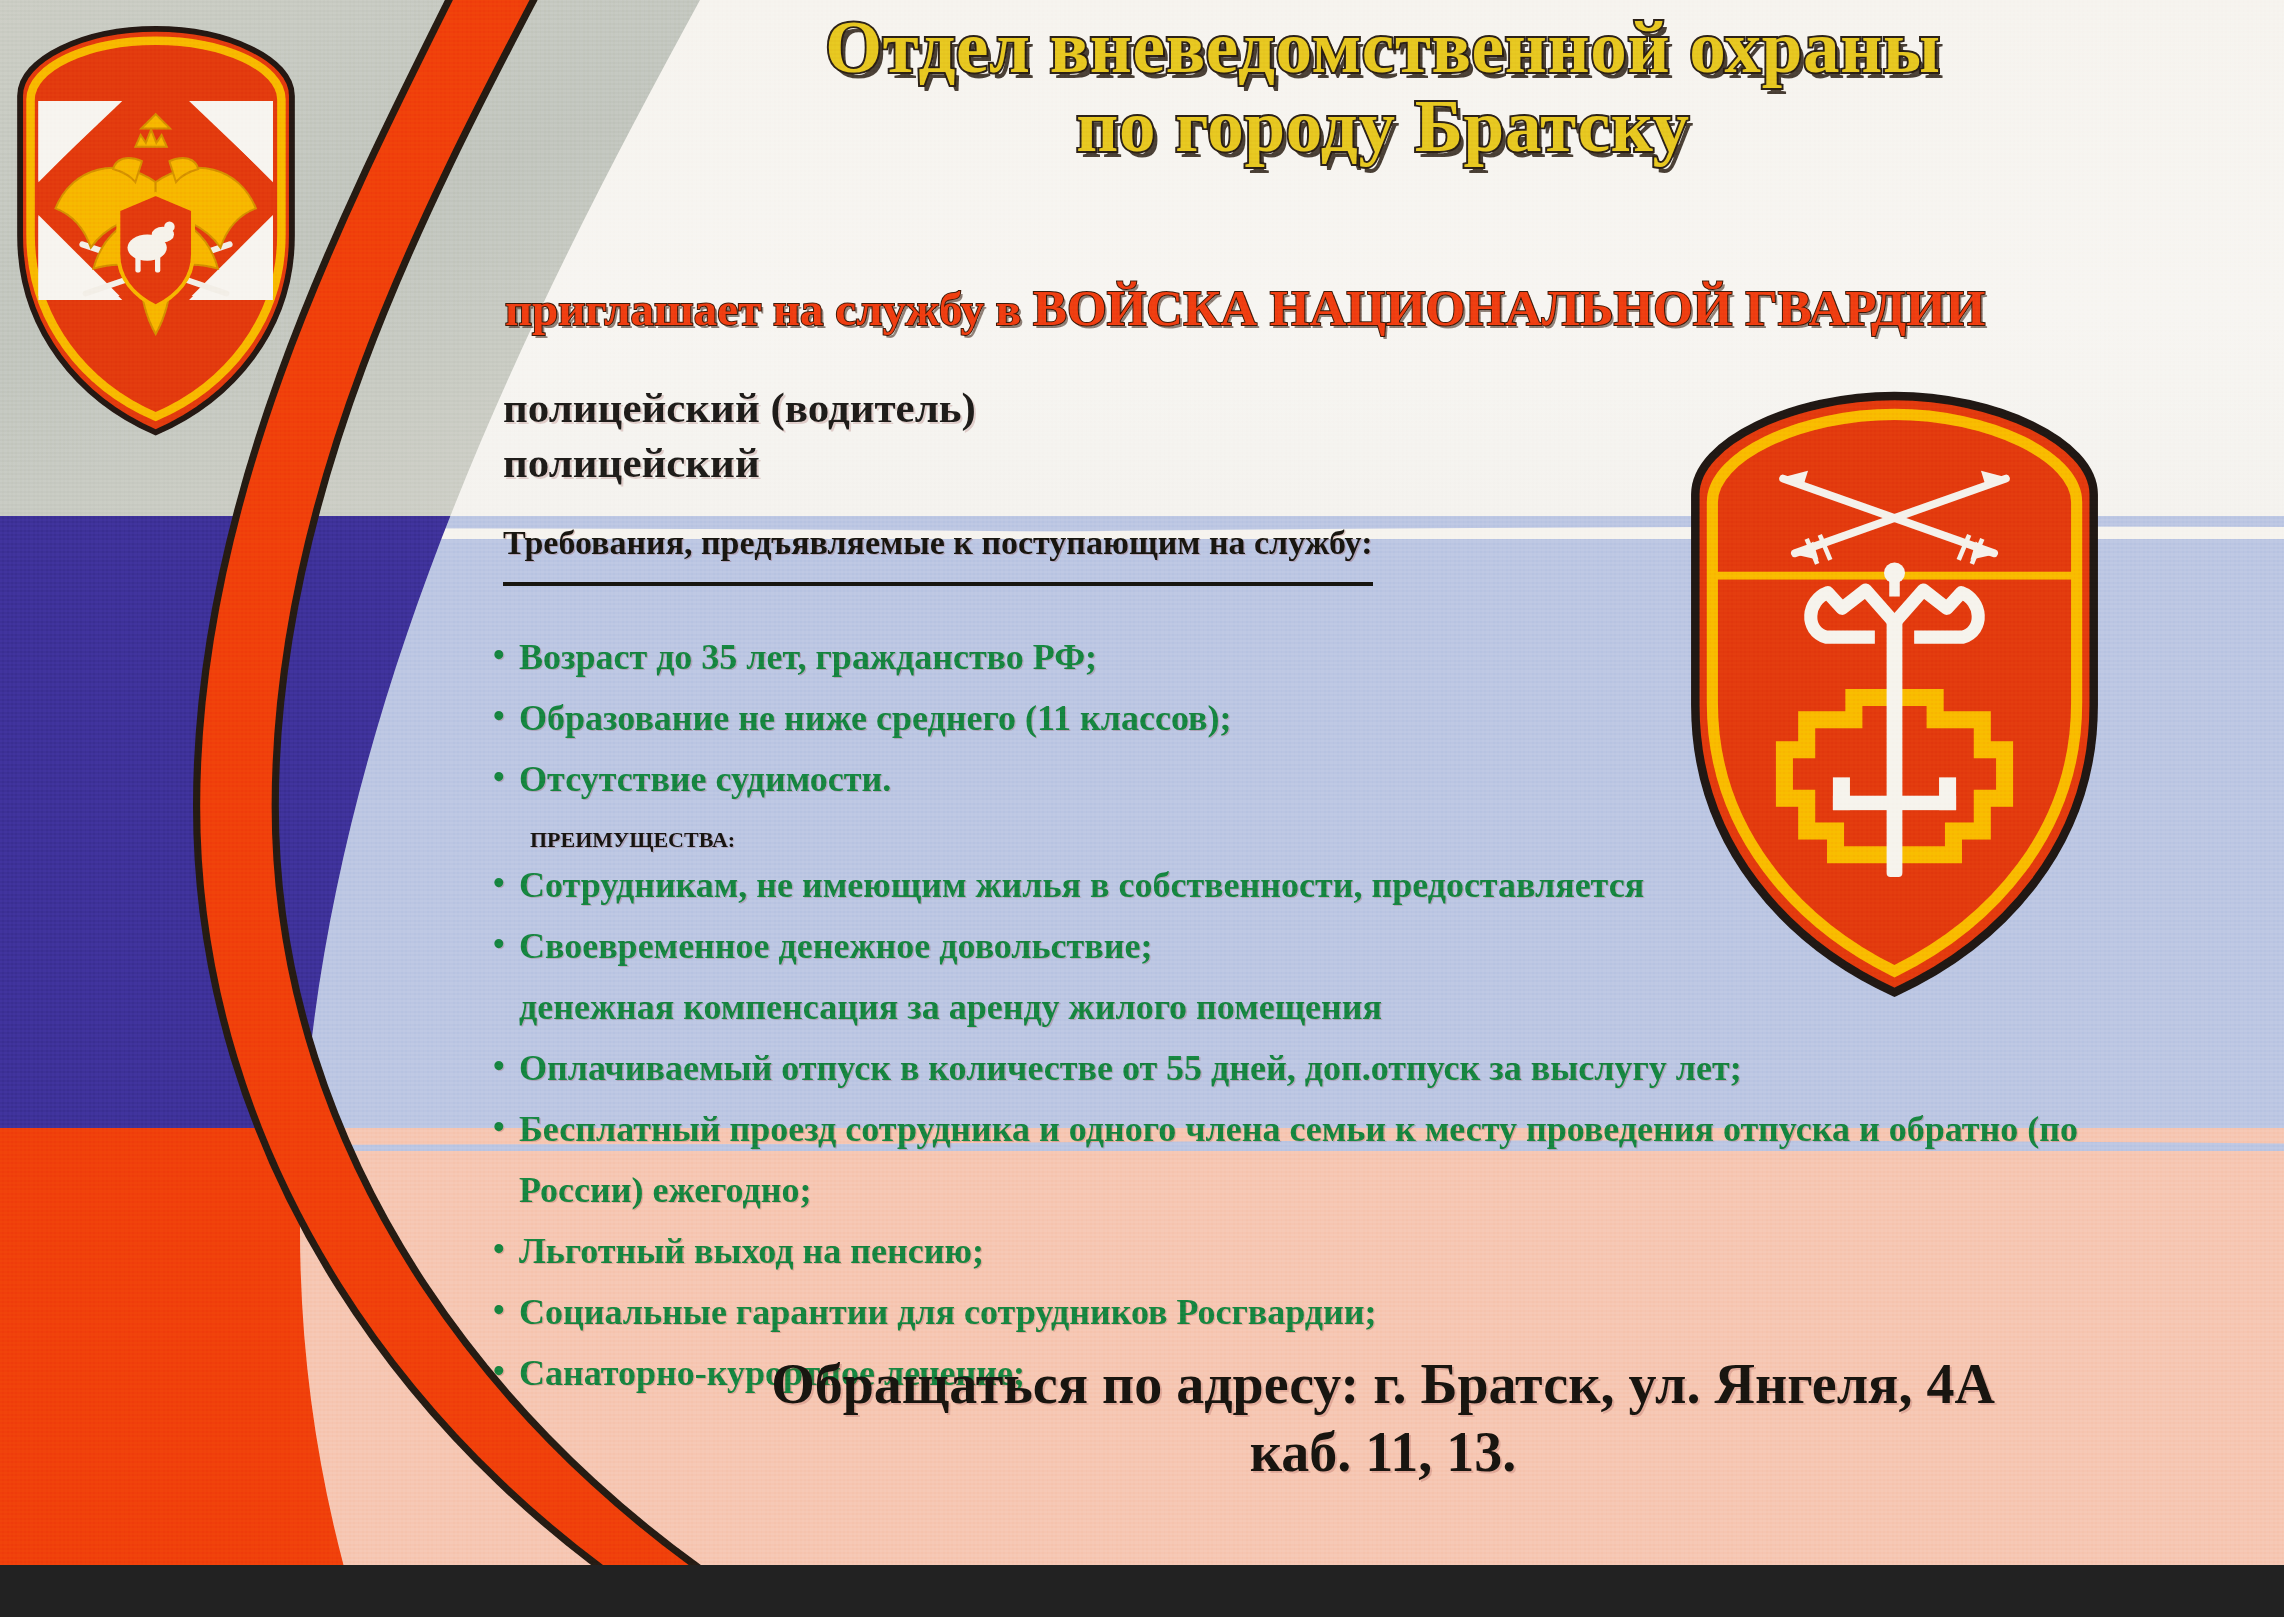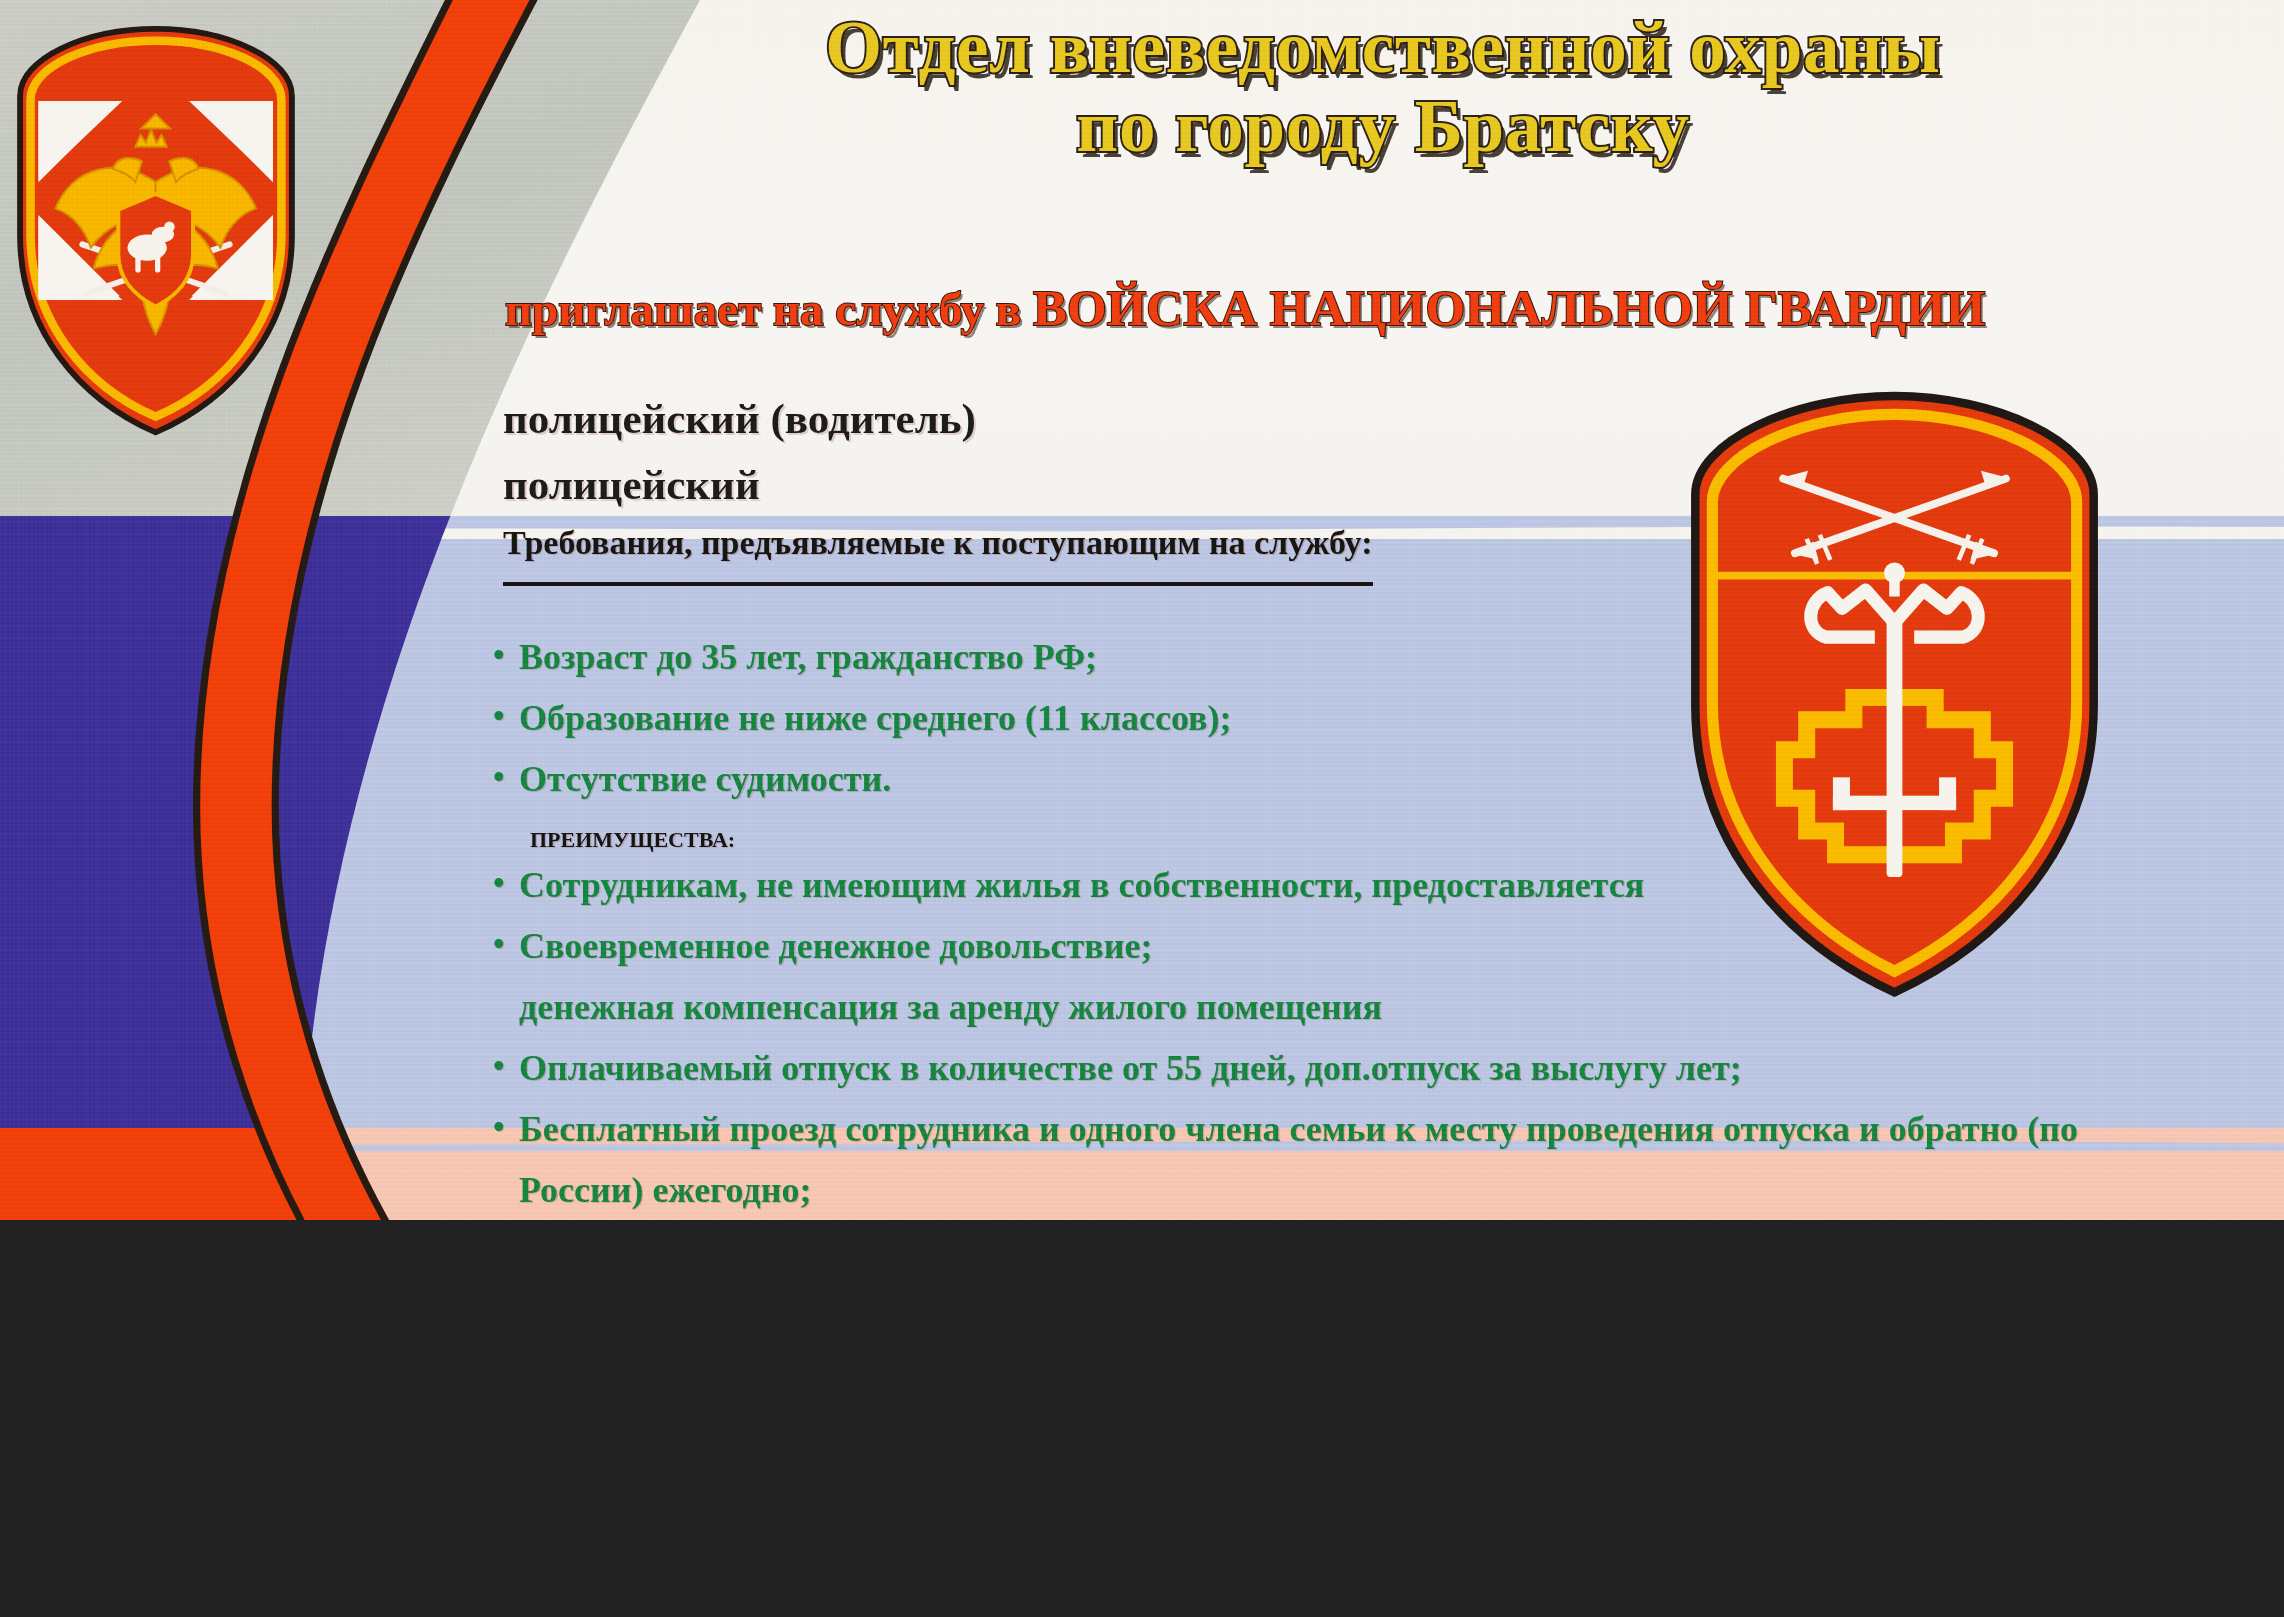--- a/index.html
+++ b/index.html
@@ -2,21 +2,21 @@
 <html lang="ru" style="font-size:10.5px"><head>
 <meta charset="utf-8">
 <title>Poster</title>
 <style>
   html,body{margin:0;padding:0;background:#222;}
   *{box-sizing:border-box;}
 
   #poster{
     position:relative;
     width:2284px;
-    height:1220px;
+    height:1565px;
     overflow:hidden;
     font-family:"Liberation Serif", serif;
     background:#ffffff;
   }
 
   
   .bg-right{position:absolute;inset:0;}
   .bg-r-white{position:absolute;left:0;top:0;width:100%;height:516px;
      background:linear-gradient(180deg,#f6f3ee 0%, #f7f5f1 60%, #f4f2ee 100%);}
   .bg-r-blue{position:absolute;left:0;top:516px;width:100%;height:612px;
@@ -82,21 +82,20 @@
     paint-order:stroke fill;
     text-shadow:2.6px 3.3px 0 rgba(50,22,10,.55);
     white-space:nowrap;
   }
   .invite .caps{font-size:51px;}
 
   .positions{position:absolute;left:503px;top:380px;width:1114px;}
   .positions .pos{
     font-weight:bold;font-size:43px;line-height:1.28;color:#1d1b18;
     text-shadow:2px 2px 0 rgba(120,20,20,.18);
-    margin-top:11px;
   }
 
   .req-head{
     position:absolute;left:503px;top:524px;
     font-weight:bold;font-size:34px;color:#17150f;
     border-bottom:4.6px solid #17150f;
     padding-bottom:20px;
     text-shadow:1.3px 1.3px 0 rgba(130,25,25,.22);
   }
 

